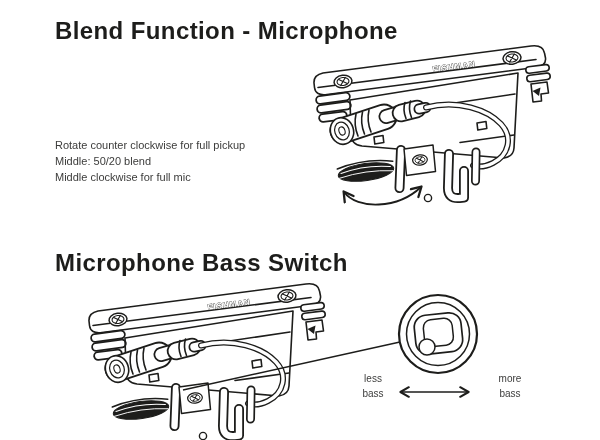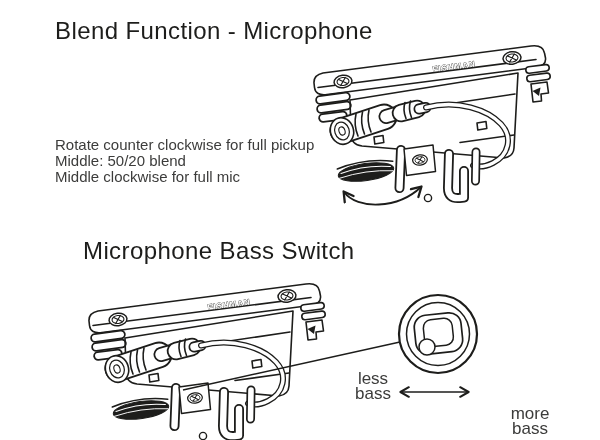--- a/index.html
+++ b/index.html
@@ -5,40 +5,40 @@
   :root { --bg:#ffffff; --ink:#1d1d1b; --text:#3c3c3b; }
   html,body { margin:0; padding:0; }
   body {
     width:600px; height:440px; overflow:hidden;
     background:var(--bg);
     font-family:"Liberation Sans", sans-serif;
   }
   .page { position:relative; width:600px; height:440px; background:var(--bg); }
   .title {
     position:absolute; left:55px; margin:0;
-    font-size:24px; font-weight:400; letter-spacing:0.4px;
+    font-size:24px; font-weight:700; letter-spacing:0.4px;
     color:var(--ink); white-space:nowrap;
   }
   .t1 { top:17px; }
-  .t2 { top:237px;margin-left:28px; }
+  .t2 { top:249px; }
   .instructions {
     position:absolute; left:55px; top:137px;
-    font-size:15px; line-height:16px; color:var(--text);
+    font-size:11px; line-height:16px; color:var(--text);
     white-space:nowrap;
   }
   .illo { position:absolute; left:0; color:var(--ink); }
   #topIllo { top:40px; width:600px; height:186px; }
   #bottomIllo { top:268px; width:600px; height:172px; }
   .bass-label {
     position:absolute; width:52px; top:371px;
-    font-size:17px; line-height:15px; color:var(--text);
+    font-size:10px; line-height:15px; color:var(--text);
     text-align:center; white-space:pre-line;
   }
   .less { left:347px; }
-  .more { left:504px;margin-top:35px; }
+  .more { left:484px; }
   .ln { fill:none; stroke:currentColor; stroke-width:1.6; stroke-linecap:round; stroke-linejoin:round; }
   .bk { fill:none; stroke:currentColor; stroke-linecap:round; stroke-linejoin:round; }
   .wh { fill:none; stroke:#fff; stroke-linecap:round; stroke-linejoin:round; }
   .defs-holder { position:absolute; width:0; height:0; overflow:hidden; }
 </style>
 </head>
 <body>
 
 <svg class="defs-holder" aria-hidden="true">
   <defs>

